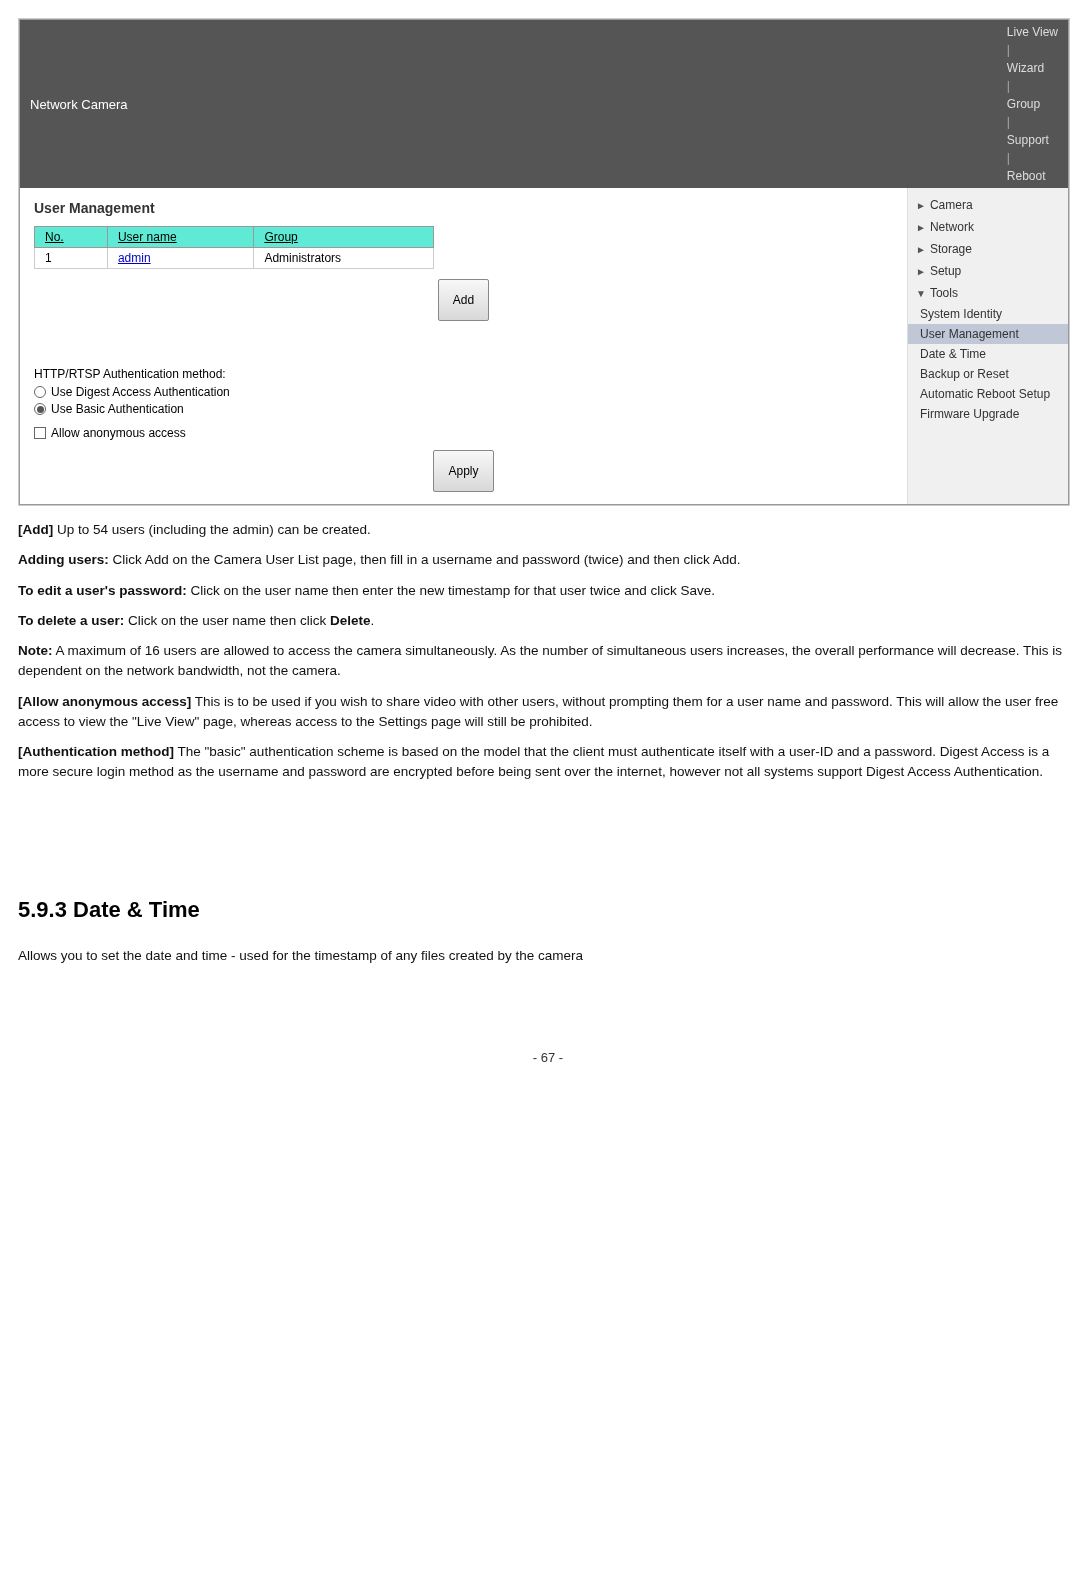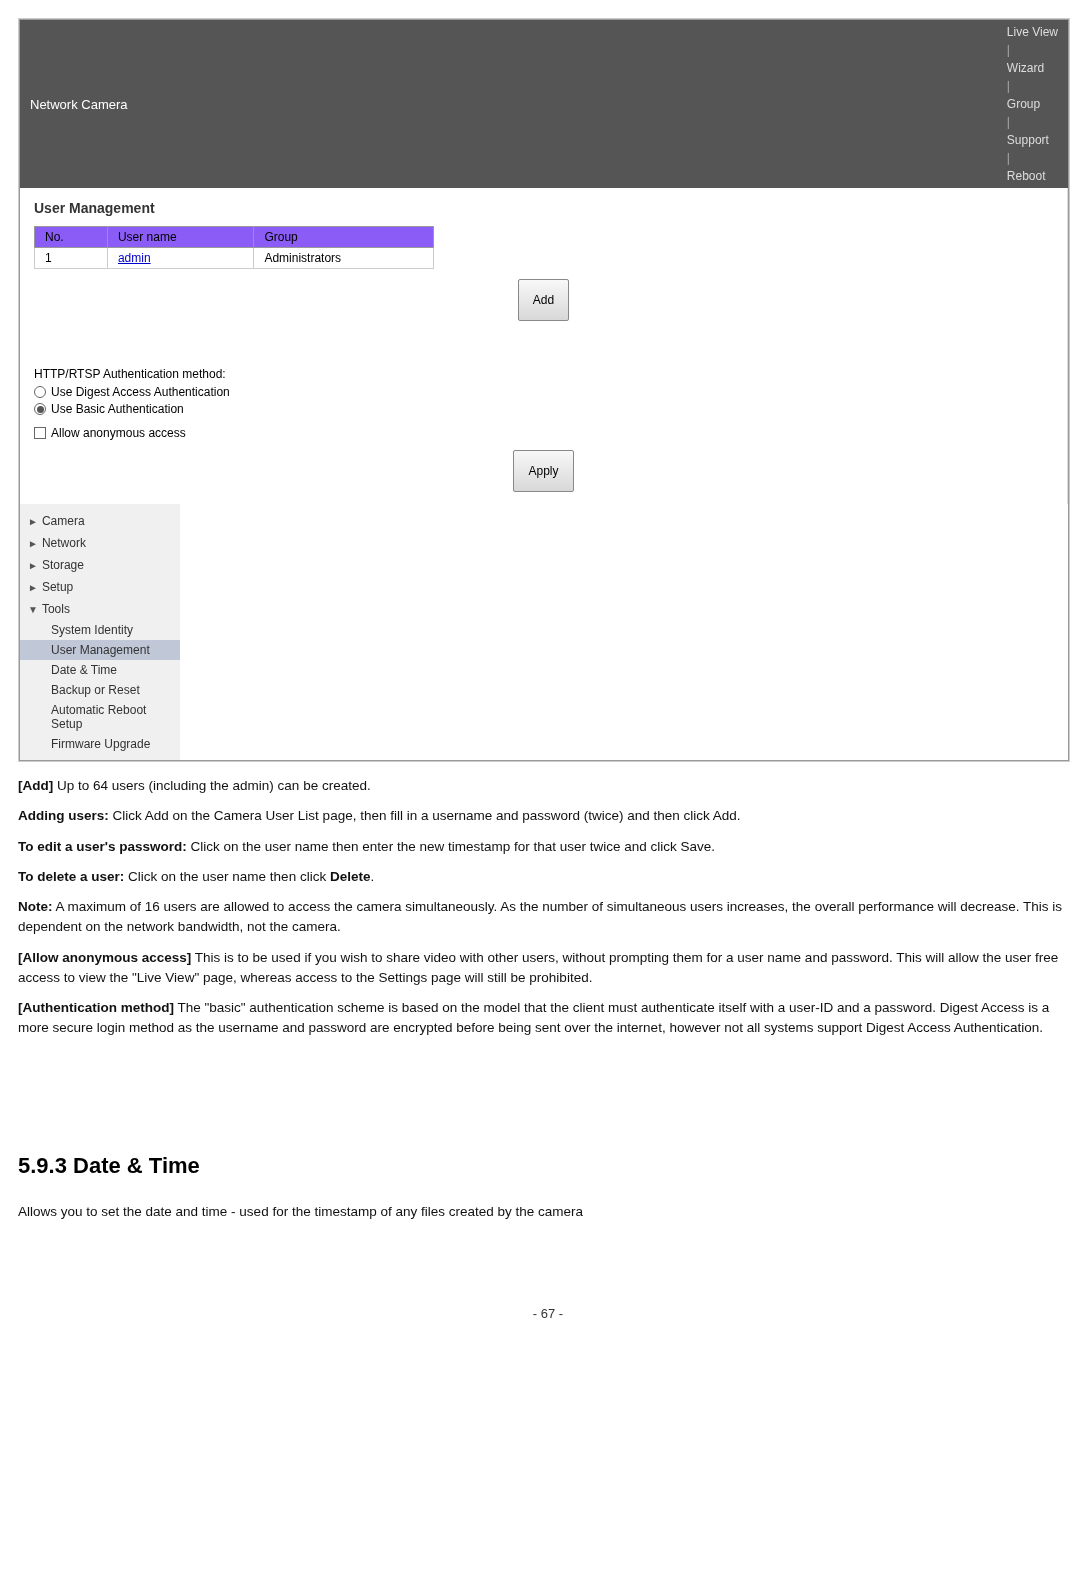--- a/index.html
+++ b/index.html
@@ -48,21 +48,21 @@
       gap: 4px;
       color: #ccc;
       font-size: 12px;
       flex-direction: column;
     }
     .camera-ui .nav-bar .links span { color: #aaa; }
     .camera-ui .nav-bar .links a { color: #ddd; text-decoration: none; }
 
     .camera-ui .body {
       display: flex;
-      flex-direction: column;
+      flex-direction: row;
     }
 
     
     .content-area {
       flex: 1;
       padding: 12px 14px;
       background: #fff;
       border-right: 1px solid #ddd;
     }
 
@@ -74,25 +74,26 @@
     }
 
     
     .user-table {
       border-collapse: collapse;
       font-size: 12px;
       margin-bottom: 10px;
       min-width: 400px;
     }
     .user-table th {
-      background: #8b5cf6;
+      background: #5eead4;
       border: 1px solid #999;
       padding: 3px 10px;
       font-weight: normal;
       text-align: left;
+      text-decoration: underline;
     }
     .user-table td {
       border: 1px solid #ccc;
       padding: 3px 10px;
       background: #fff;
     }
     .user-table td a {
       color: #00c;
       text-decoration: underline;
       cursor: pointer;
@@ -179,21 +180,21 @@
       padding: 4px 8px;
       cursor: pointer;
       color: #333;
     }
     .sidebar-item .arrow {
       margin-right: 4px;
       font-size: 10px;
       color: #555;
     }
     .sidebar-sub-item {
-      padding: 3px 8px 3px 31px;
+      padding: 3px 8px 3px 12px;
       cursor: pointer;
       color: #333;
     }
     .sidebar-sub-item.active {
       background: #c0c8d8;
     }
 
     
     .doc-body {
       padding: 14px 18px;
@@ -344,21 +345,21 @@
         </div>
       </div>
     </div>
   </div>
 </div>
 
 <div class="doc-body">
 
   <p>
     <span class="bold">[Add]</span>
-    <span> Up to 64 users (including the admin) can be created.</span>
+    <span> Up to 54 users (including the admin) can be created.</span>
   </p>
 
   <p>
     <span class="bold">Adding users:</span>
     <span> Click Add on the Camera User List page, then fill in a username and password (twice) and then click Add.</span>
   </p>
 
   <p>
     <span class="bold">To edit a user's password:</span>
     <span> Click on the user name then enter the new timestamp for that user twice and click Save.</span>

